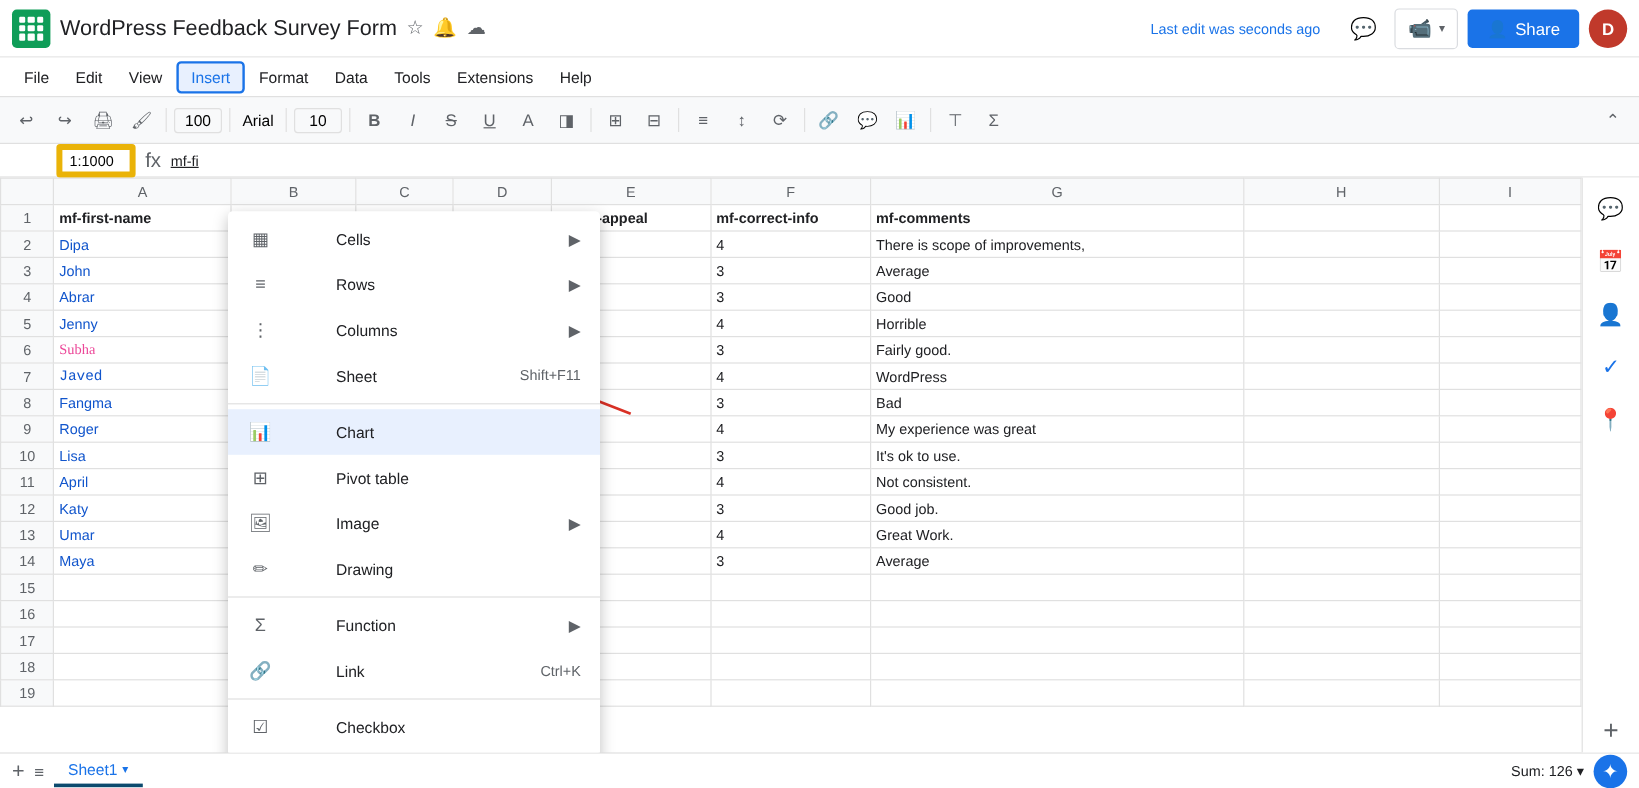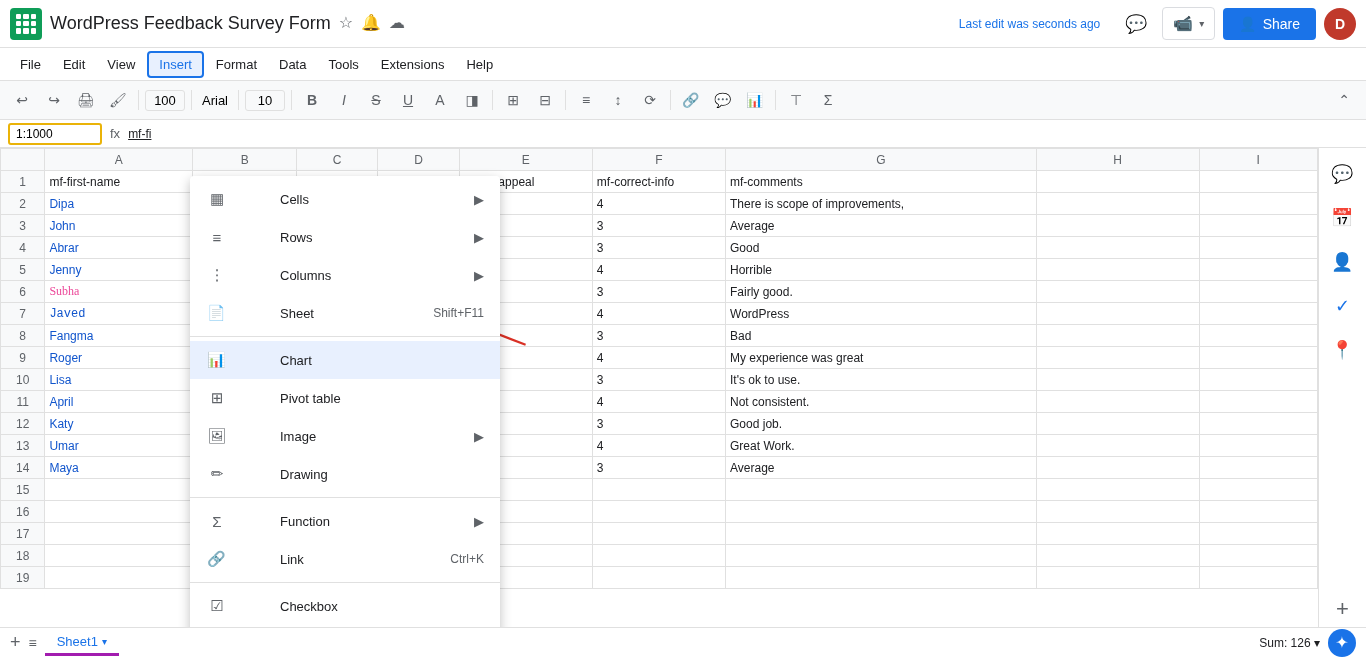--- a/index.html
+++ b/index.html
@@ -125,27 +125,28 @@
     .formula-bar {
       display: flex;
       align-items: center;
       padding: 0 8px;
       background: #fff;
       border-bottom: 1px solid #e0e0e0;
       height: 28px;
       gap: 8px;
     }
     .cell-ref {
-      border: 2px solid #eab308;
+      border: 5px solid #eab308;
       border-radius: 3px;
       padding: 2px 6px;
       font-size: 12px;
-      width: 94px;
-    }
-    .formula-fx { color: #5f6368; font-size: 13px; }
+      width: 66px;
+      margin-left: 39px;
+    }
+    .formula-fx { color: #5f6368; font-size: 17px; }
     .formula-value { font-size: 12px; color: #202124; flex: 1; text-decoration: underline; }
 
     
     .main-content {
       display: flex;
       height: calc(657px - 48px - 32px - 40px - 28px - 30px);
       position: relative;
     }
 
     
@@ -188,21 +189,21 @@
       text-align: center;
       color: #5f6368;
       width: 30px;
     }
     table.grid tr:nth-child(even) td:not(.row-header) {
       background: #fff;
     }
 
     td.header-cell {
       background: #f8f9fa;
-      font-weight: 400;
+      font-weight: 700;
       color: #202124;
     }
 
     
     .right-sidebar {
       width: 48px;
       background: #fff;
       border-left: 1px solid #e0e0e0;
       display: flex;
       flex-direction: column;
@@ -225,21 +226,21 @@
       background: #fff;
       border-top: 1px solid #e0e0e0;
       height: 30px;
       gap: 8px;
     }
     .add-sheet { cursor: pointer; color: #5f6368; font-size: 18px; }
     .sheet-list { cursor: pointer; color: #5f6368; font-size: 14px; }
     .sheet-tab {
       background: #fff;
       border: none;
-      border-bottom: 3px solid #a21caf;
+      border-bottom: 3px solid #0c4a6e;
       color: #1a73e8;
       font-size: 13px;
       padding: 4px 12px;
       cursor: pointer;
       display: flex; align-items: center; gap: 4px;
     }
     .sum-display {
       margin-left: auto;
       font-size: 12px;
       color: #202124;

